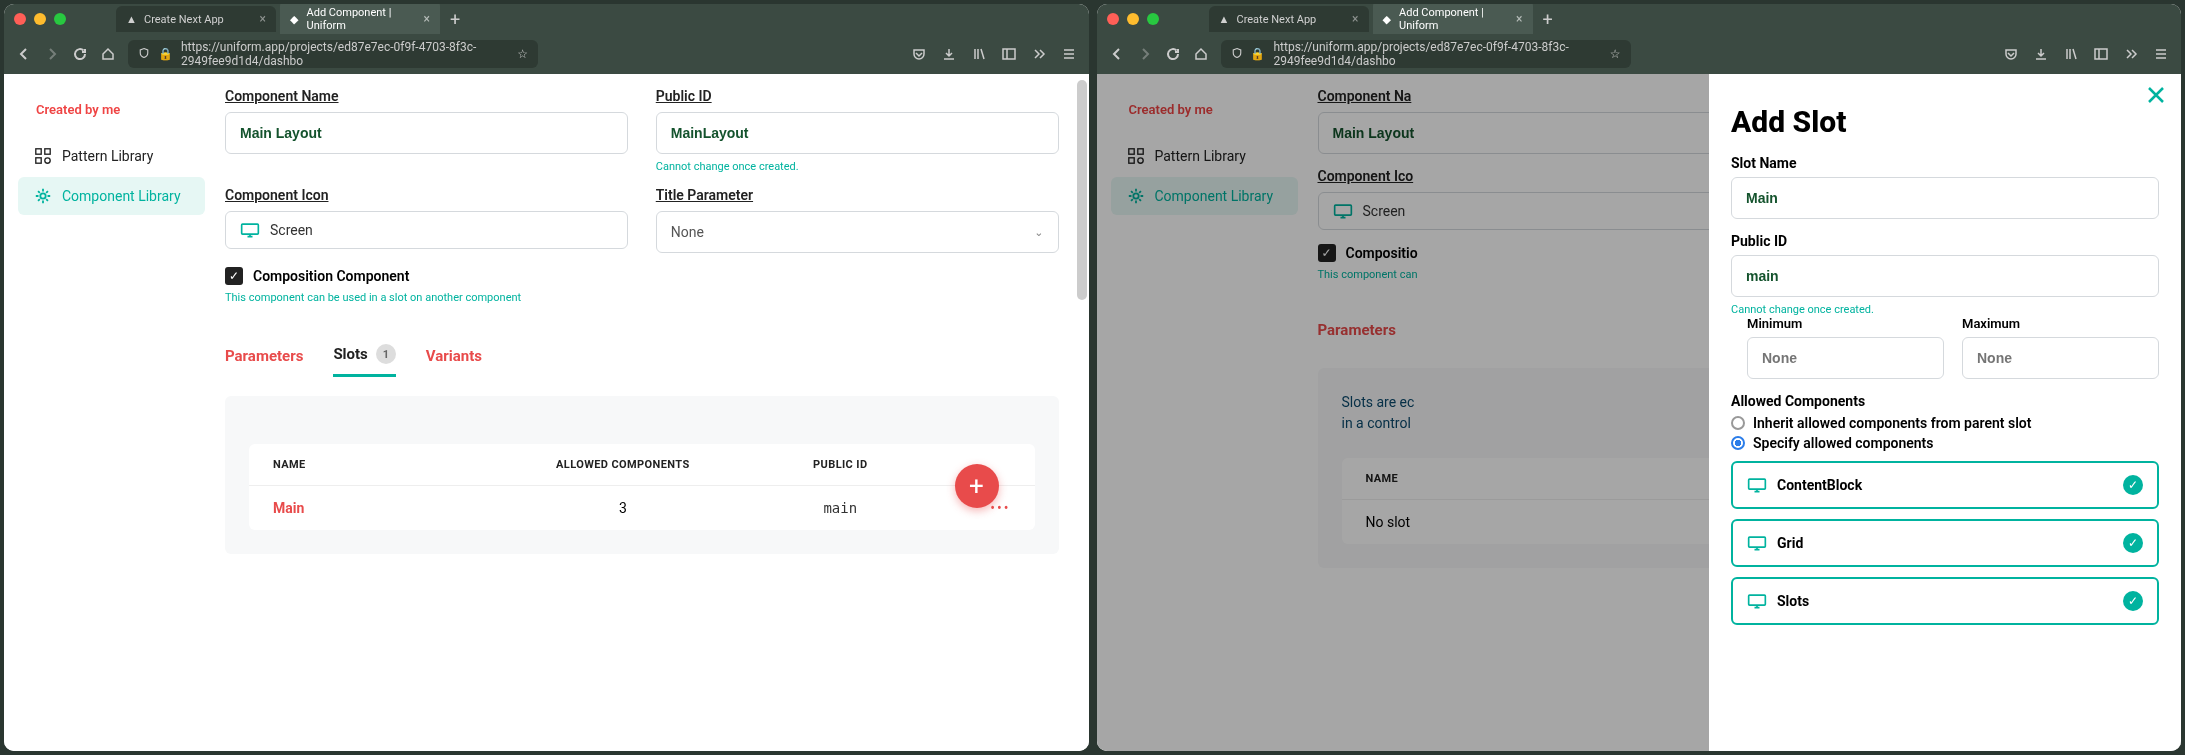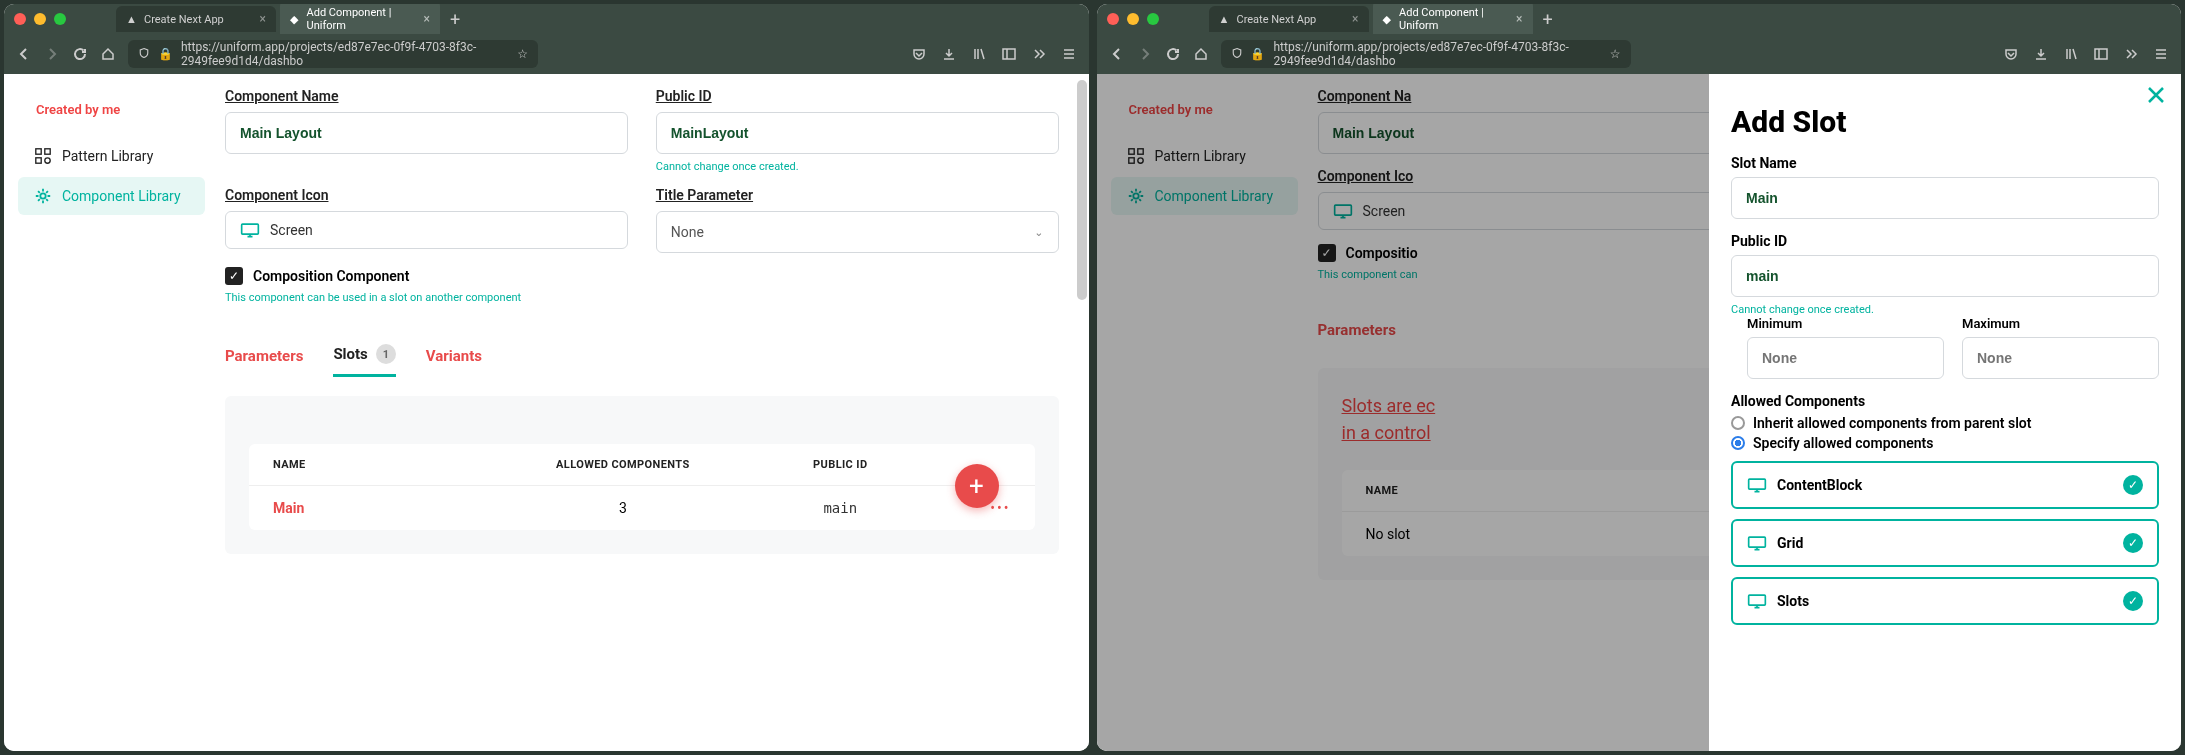--- a/index.html
+++ b/index.html
@@ -207,21 +207,21 @@
   font-size: 11px;
 }
 
 .slot-panel {
   background: #f7f8f9;
   border-radius: 6px;
   padding: 24px;
   margin-top: 18px;
   position: relative;
 }
-.slot-desc { font-size: 18px; color: #ef4444; line-height: 1.5; max-width: 560px; text-decoration: underline; }
+.slot-desc { font-size: 14px; color: #0c4a6e; line-height: 1.5; max-width: 560px; }
 .fab {
   position: absolute;
   right: 60px;
   top: 68px;
   width: 44px; height: 44px;
   background: #e84b4b;
   border-radius: 50%;
   color: #fff;
   display: flex;
   align-items: center;

